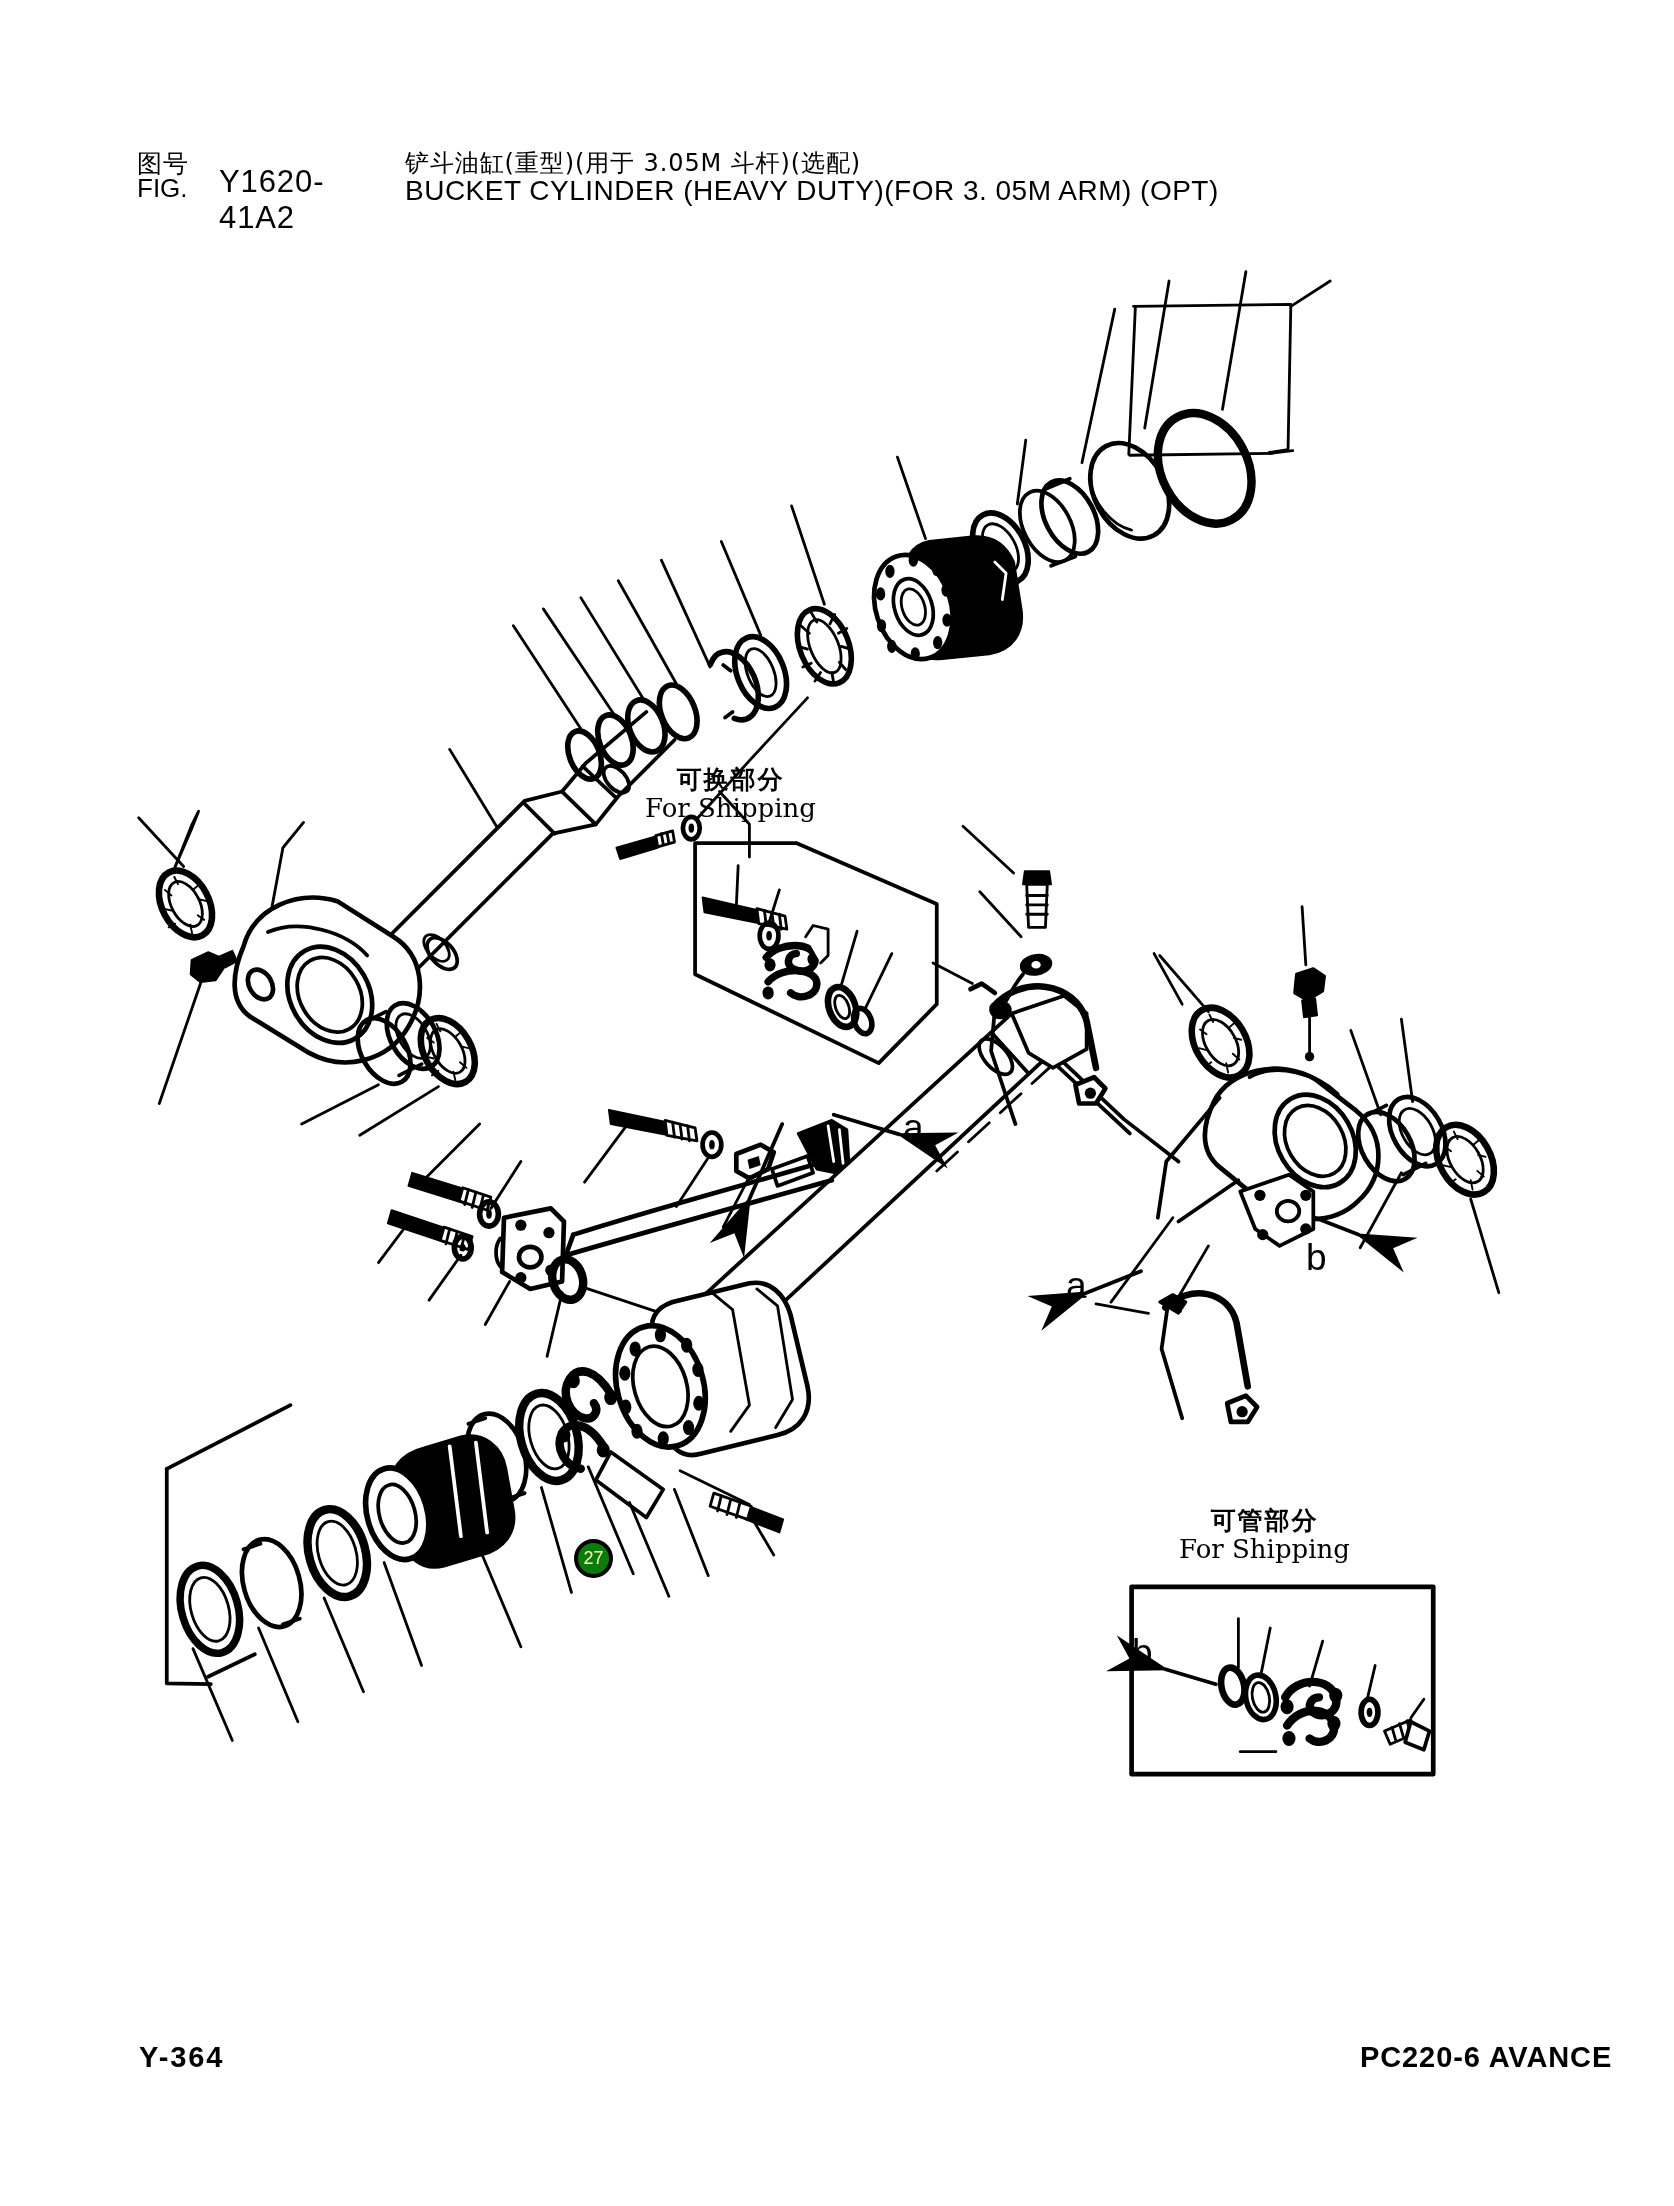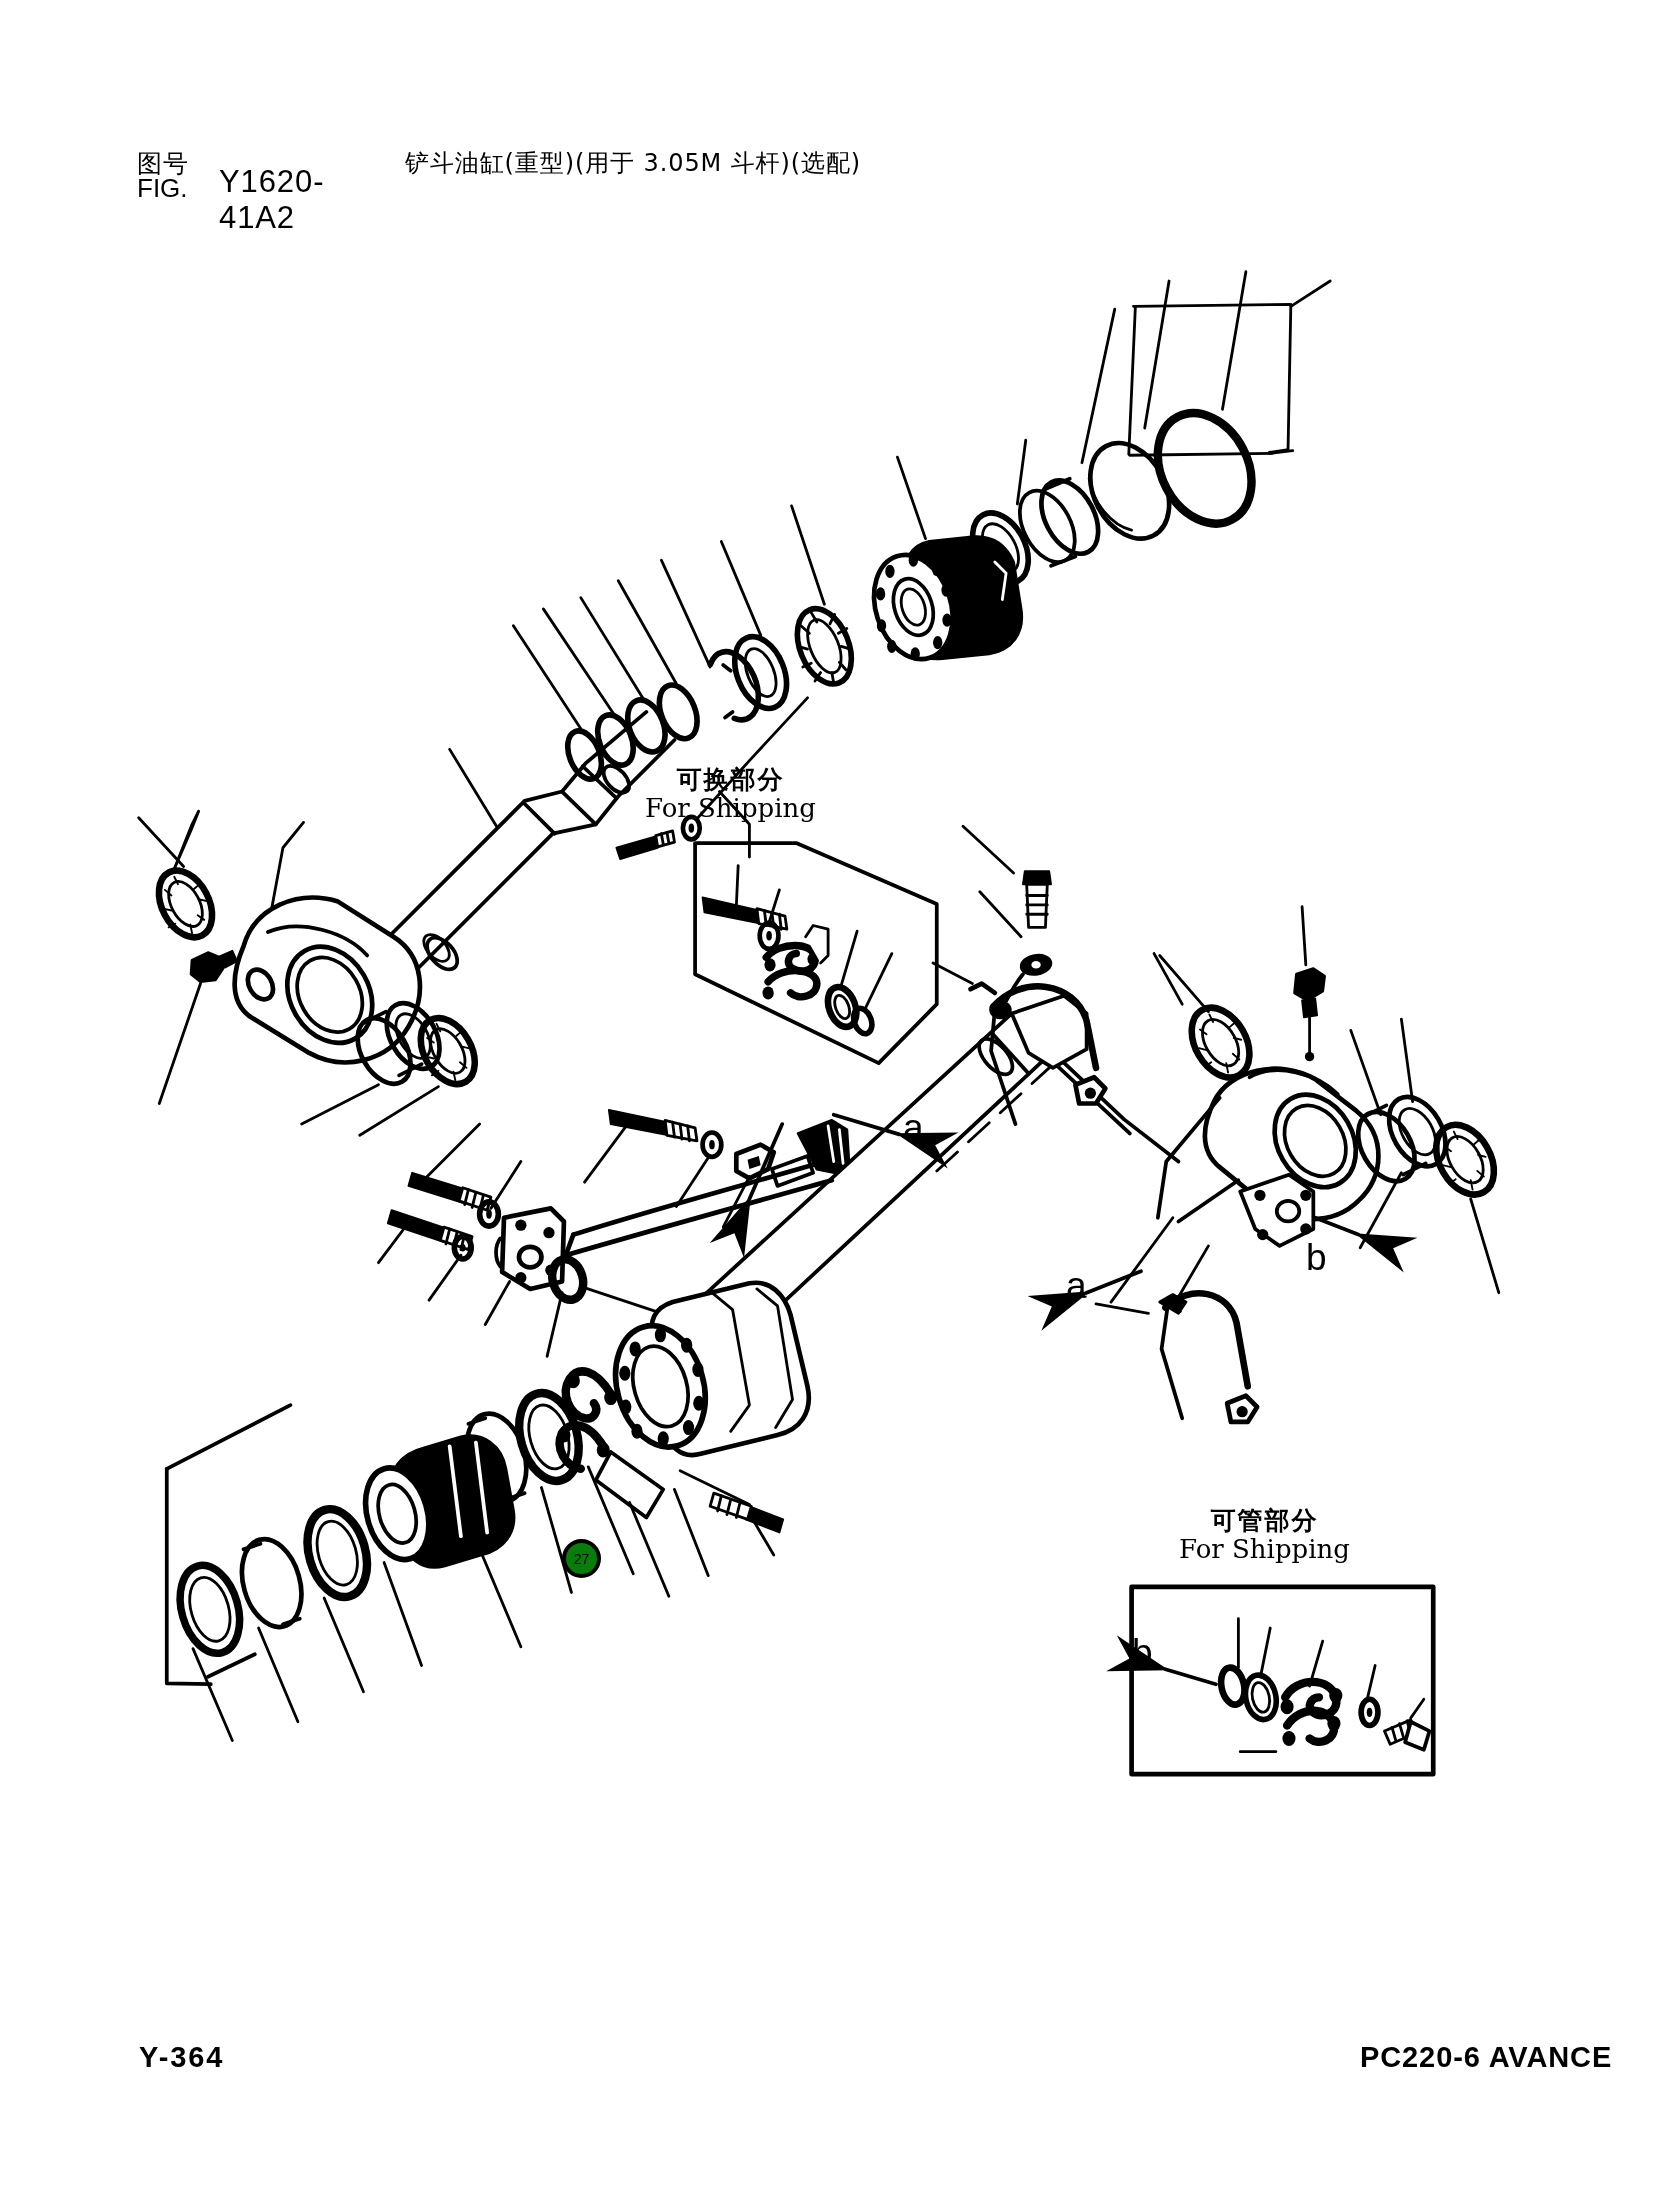--- a/index.html
+++ b/index.html
@@ -31,35 +31,36 @@
   svg{display:block;}
 
   
   .cap{position:absolute;text-align:center;}
   .cap .cn{font-family:"DejaVu Sans",sans-serif;font-size:25px;font-weight:bold;
            letter-spacing:1.9px;display:block;line-height:28px;}
   .cap .en{font-family:"DejaVu Serif",serif;font-size:26px;display:block;line-height:28px;}
   .letter{position:absolute;font-family:"Liberation Sans",sans-serif;font-size:37px;}
 
   
-  #marker27{position:absolute;left:562px;top:1539px;width:39px;height:39px;
+  #marker27{position:absolute;left:574px;top:1539px;width:39px;height:39px;
             border-radius:50%;background:#087d0c;border:4.7px solid #000;
             box-sizing:border-box;display:flex;align-items:center;justify-content:center;
-            color:#000000;font-size:14px;font-family:"Liberation Sans",sans-serif;}
+            color:#fef9c3;font-size:18px;font-family:"Liberation Sans",sans-serif;}
 </style>
 </head>
 <body>
 
 <div id="header">
   <div class="fig-block">
     <span class="fig-cn">图号</span>
     <span class="fig-en">FIG.</span>
     <span class="fig-no">Y1620-41A2</span>
   </div>
   <div class="title-cn">铲斗油缸(重型)(用于 3.05M 斗杆)(选配)</div>
+  <div class="title-en">BUCKET CYLINDER (HEAVY DUTY)(FOR 3. 05M ARM) (OPT)</div>
 </div>
 
 <div id="canvas">
 <svg width="1674" height="2206" viewBox="0 0 1787 2355" xmlns="http://www.w3.org/2000/svg">
   <defs>
     <marker id="arrH" markerWidth="16" markerHeight="12" refX="15" refY="6" orient="auto">
       <path d="M0,1 L16,6 L0,11 L5,6 Z" fill="#000"></path>
     </marker>
   </defs>
   <g fill="none" stroke="#000" stroke-width="3" stroke-linecap="round" stroke-linejoin="round">

